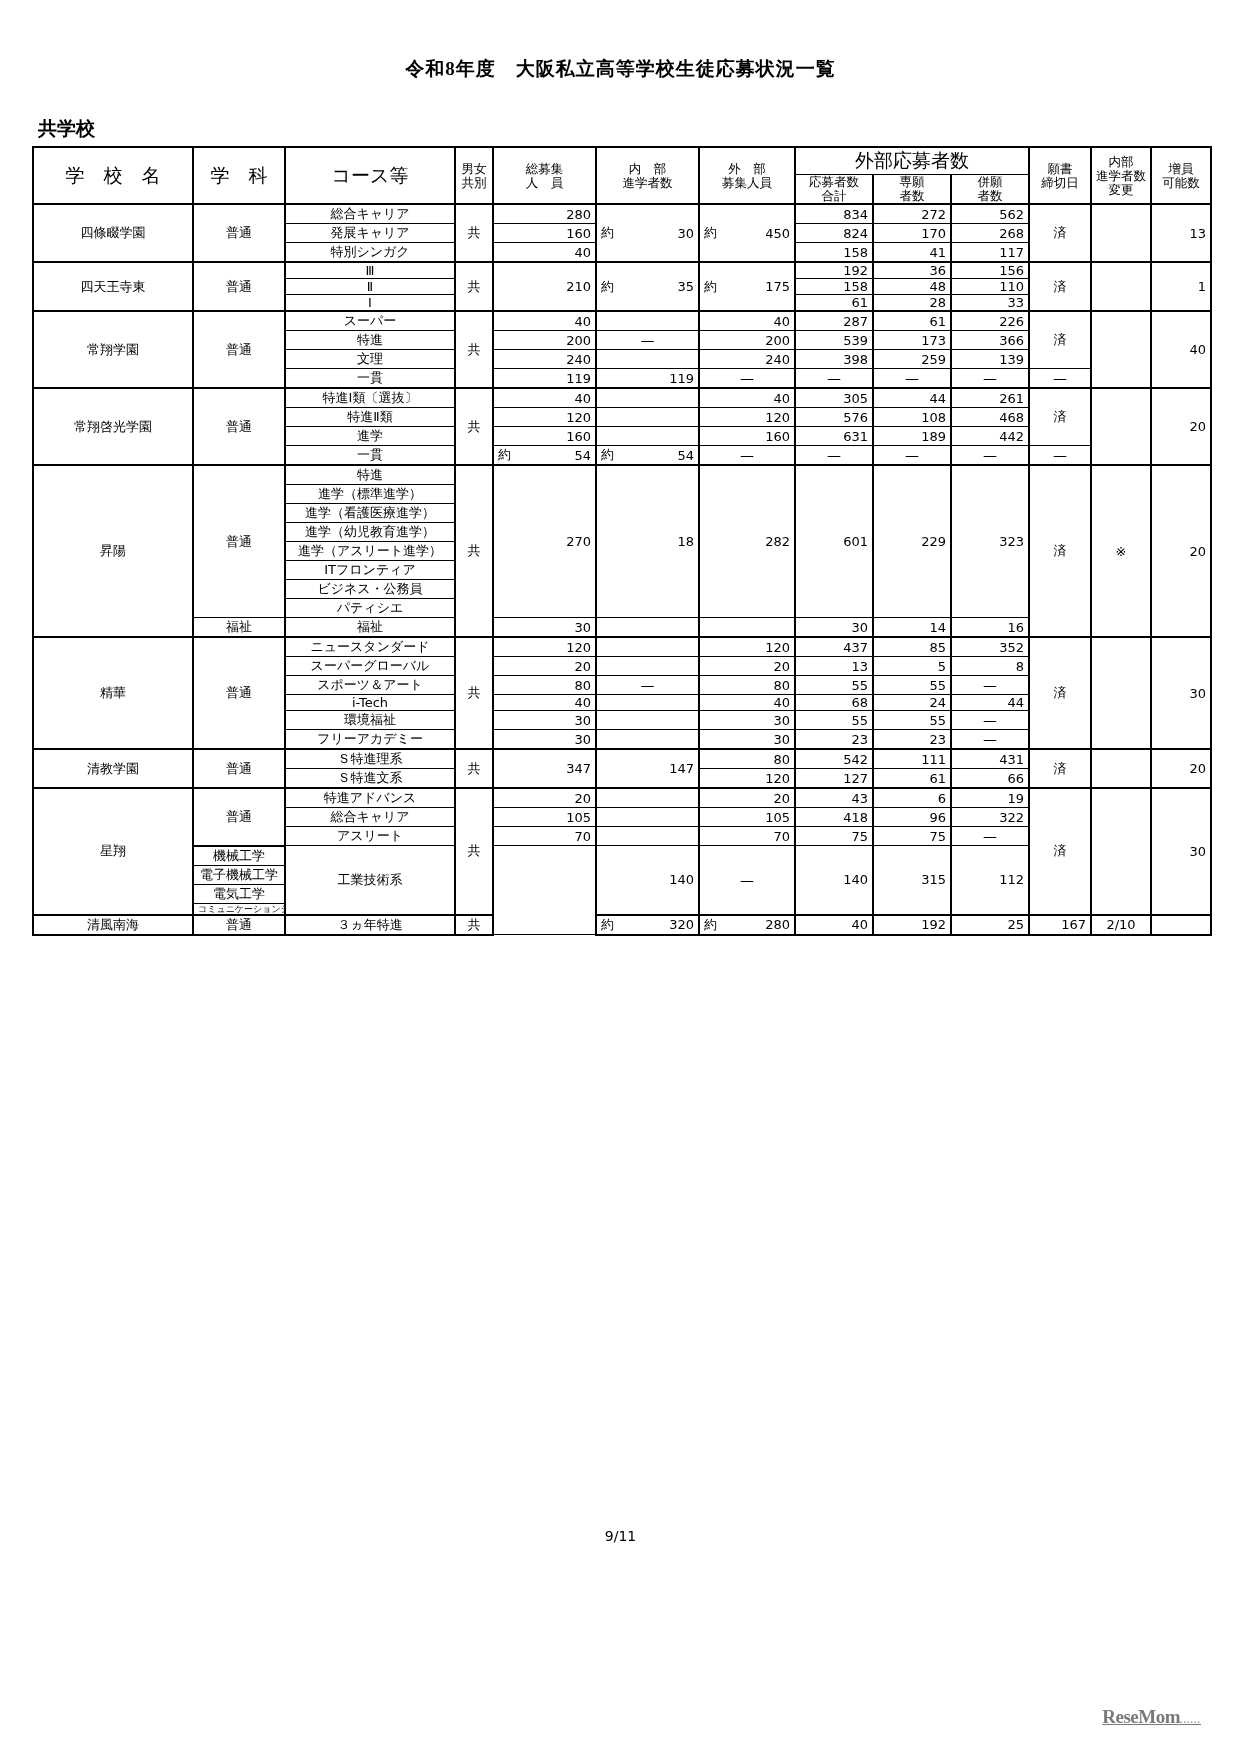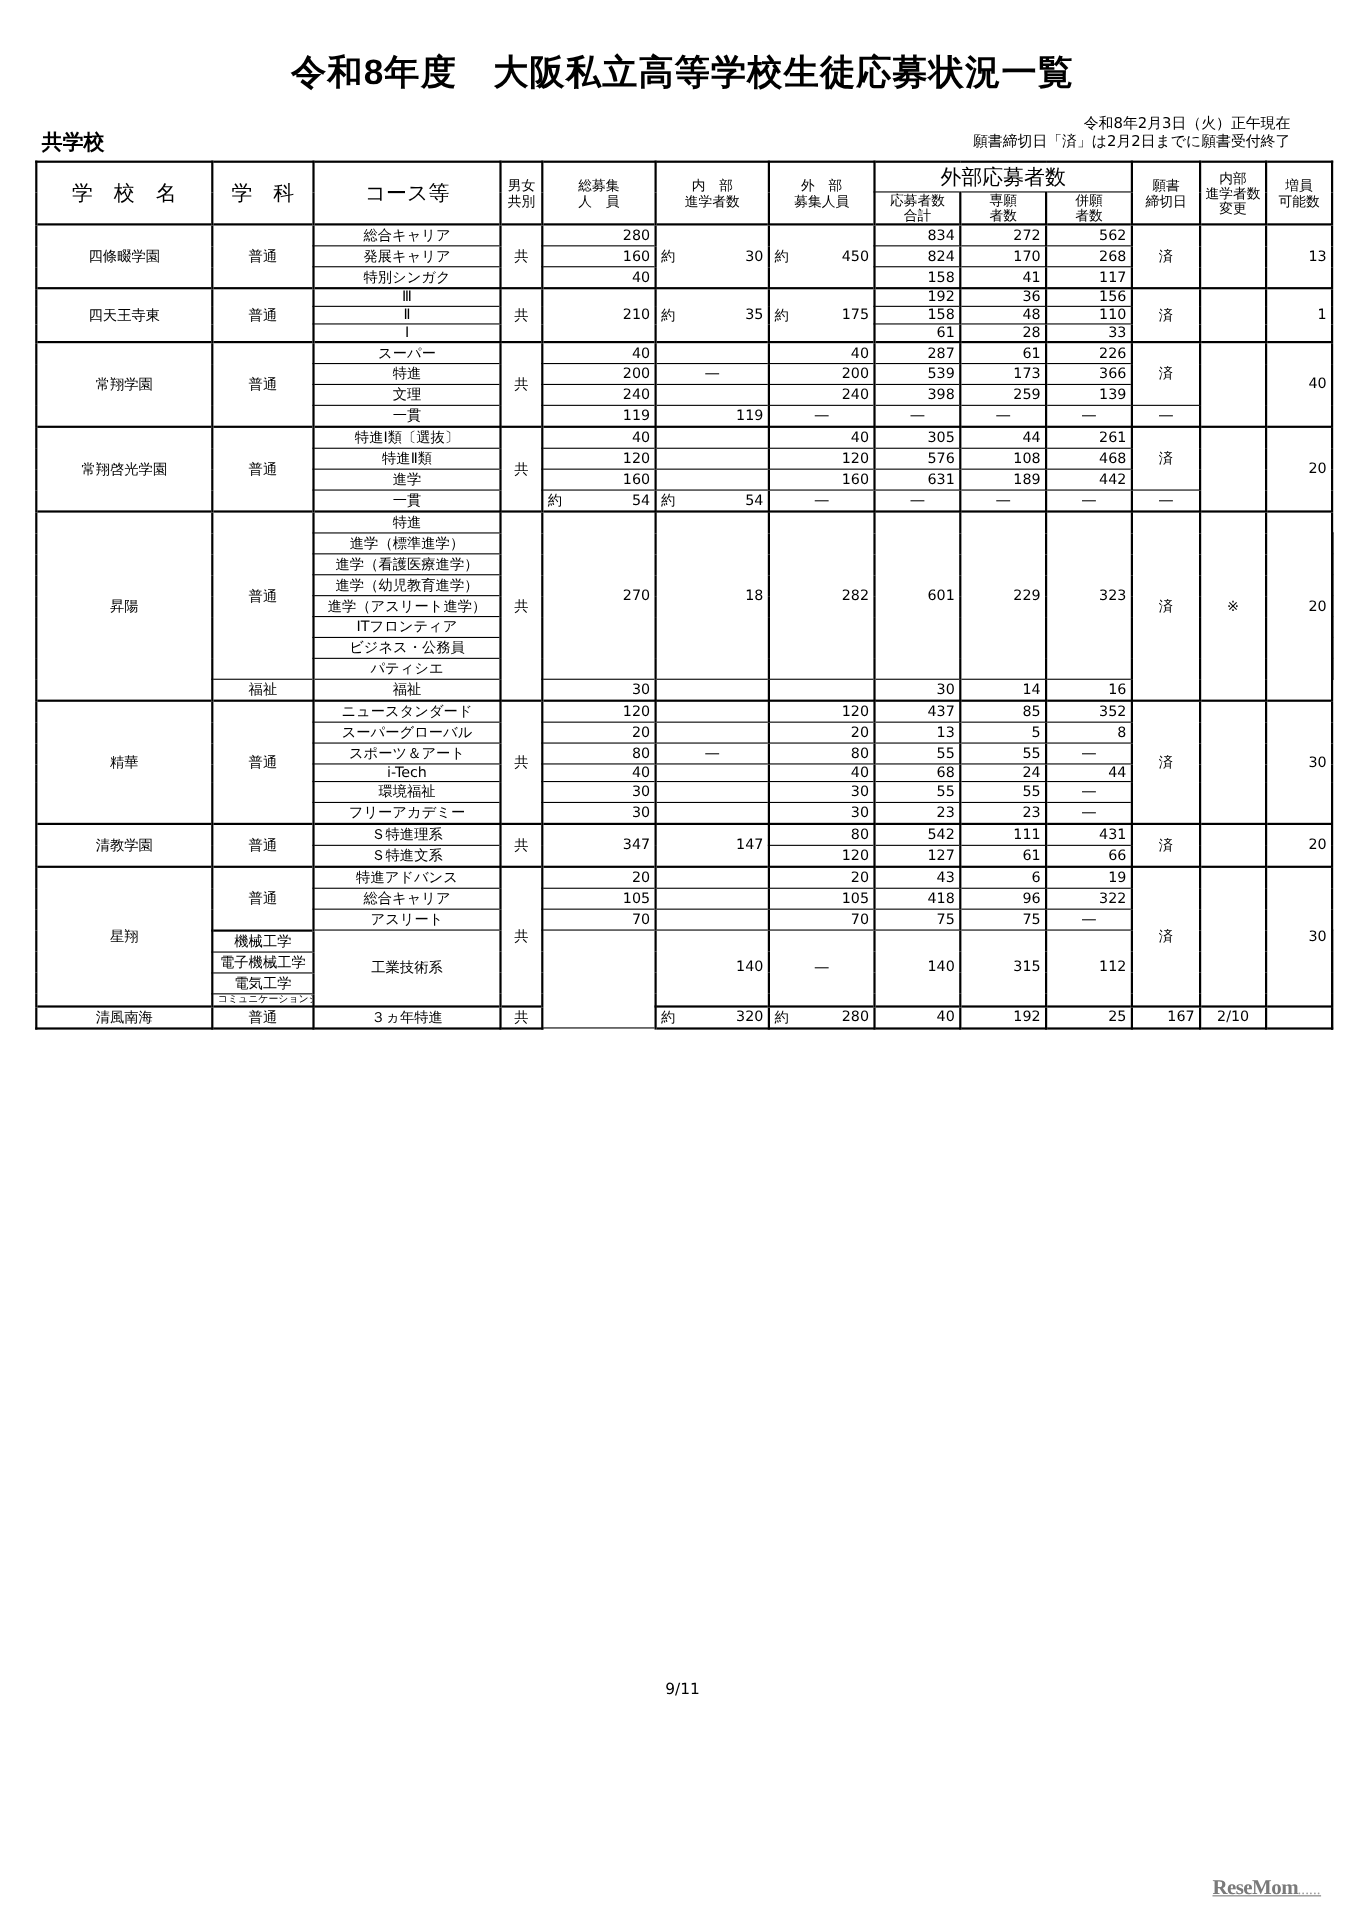--- a/index.html
+++ b/index.html
@@ -13,26 +13,26 @@
   .page{
     position:relative;
     width:1241px;
     height:1754px;
     box-sizing:border-box;
     padding:0;
     overflow:hidden;
   }
   .title{
     text-align:center;
-    font-size:32px;
+    font-size:19px;
     font-weight:bold;
     letter-spacing:1px;
     margin:0;
-    padding-top:44px;
-    font-family:Liberation Sans, sans-serif;
+    padding-top:56px;
+    font-family:Liberation Serif, serif;
   }
   .meta{
     position:absolute;
     right:68px;
     top:104px;
     text-align:right;
     font-size:13.5px;
     line-height:17px;
     font-family:"DejaVu Sans","Liberation Sans",sans-serif;
   }
@@ -99,24 +99,20 @@
   .brand .dots{font-size:10px;letter-spacing:1px;color:#9b9b9b;}
   .vsmall{font-size:9px;line-height:10px;white-space:normal;text-align:center;}
 </style>
 </head>
 <body>
 
 <div class="page">
 
   <h1 class="title">令和8年度　大阪私立高等学校生徒応募状況一覧</h1>
 
-  <div class="meta">
-    <div>令和8年2月3日（火）正午現在</div>
-    <div>願書締切日「済」は2月2日までに願書受付終了</div>
-  </div>
 
   <div class="grouplabel">共学校</div>
 
   <table class="main">
     <colgroup>
       <col style="width:160px">
       <col style="width:92px">
       <col style="width:170px">
       <col style="width:38px">
       <col style="width:103px">

